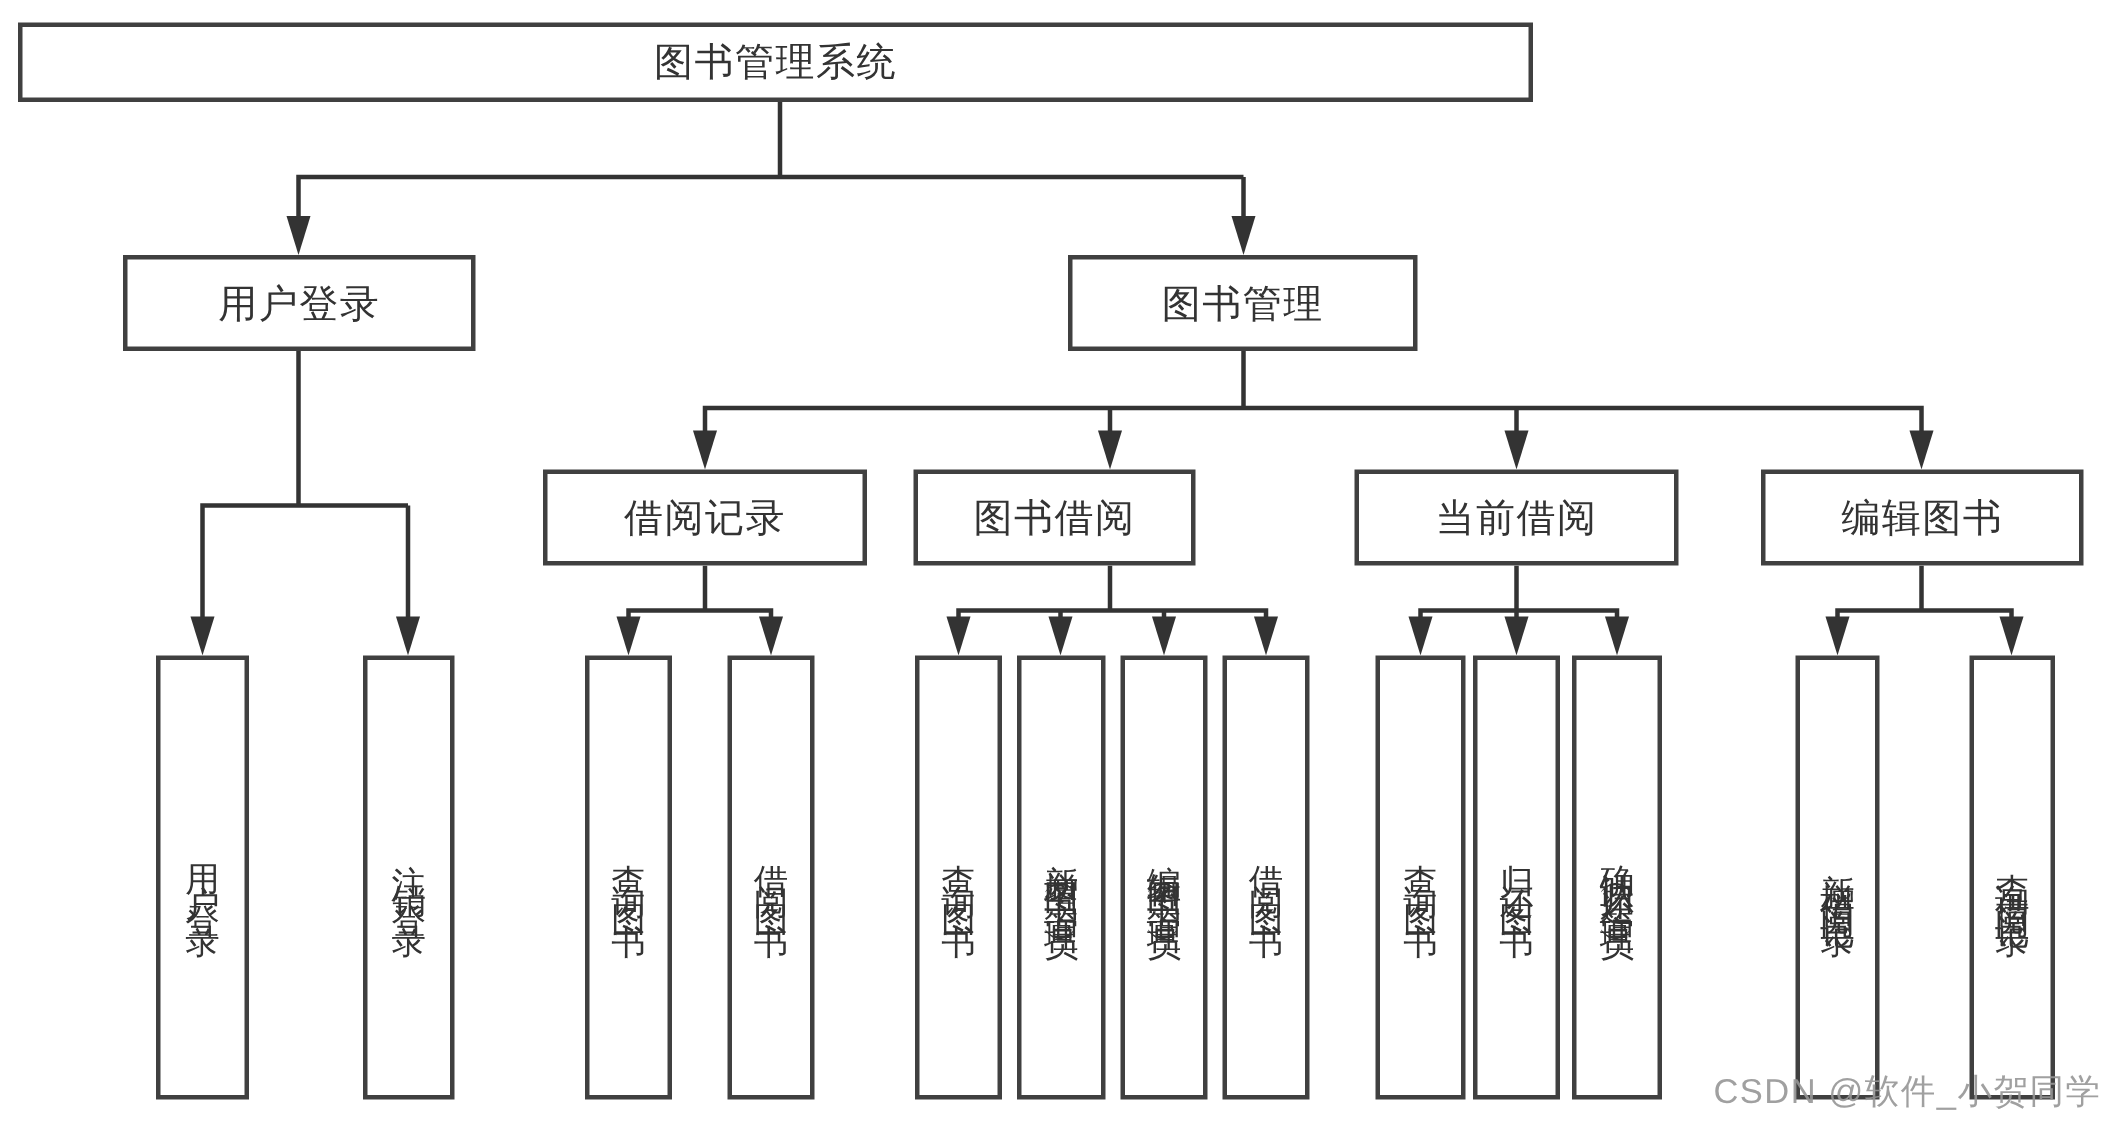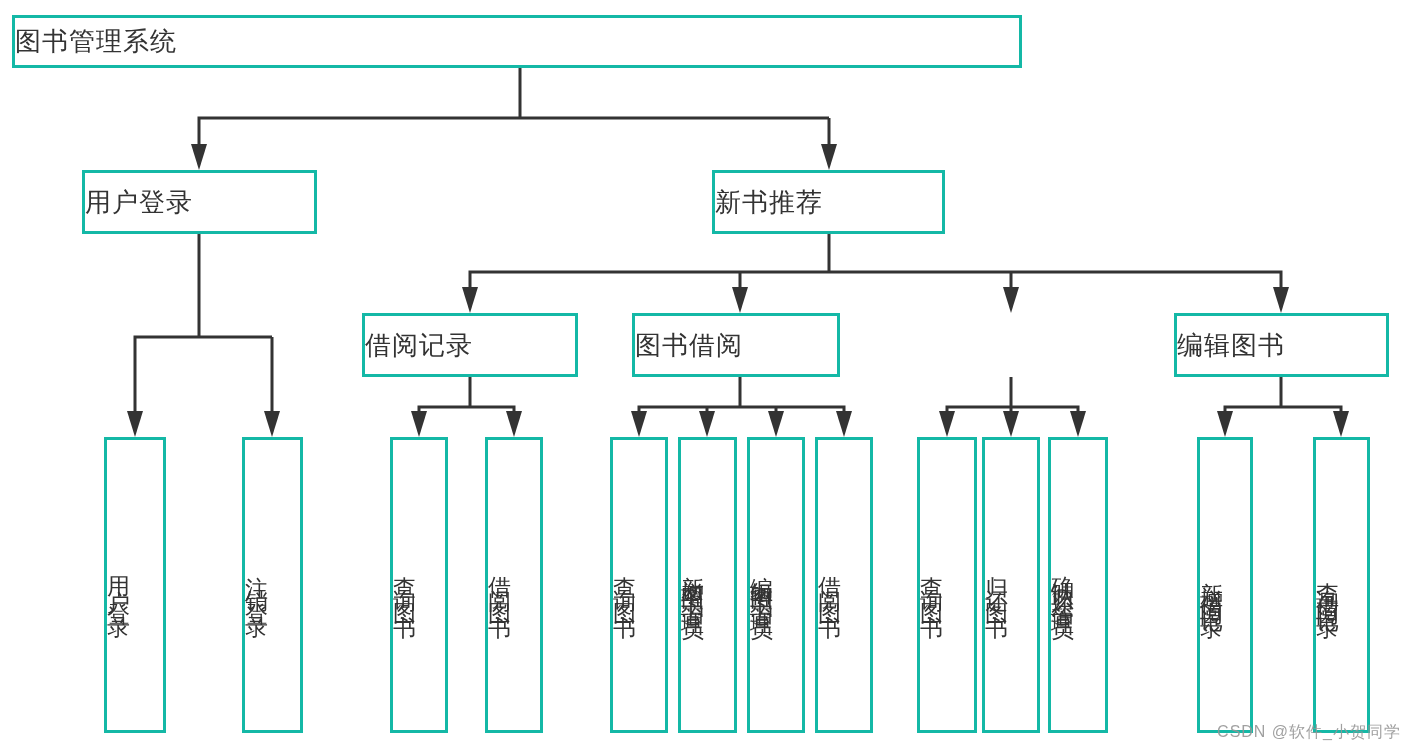--- a/index.html
+++ b/index.html
@@ -10,25 +10,25 @@
     background:#ffffff;
     overflow:hidden;
   }
   .wires{
     position:absolute;left:0;top:0;width:1405px;height:747px;
     z-index:1;
   }
   .box{
     position:absolute;
     box-sizing:border-box;
-    border:3px solid #14b8a6;
+    border:3px solid #404040;
     background:#ffffff;
     display:flex;
     align-items:center;
-    justify-content:flex-start;
+    justify-content:center;
     z-index:2;
   }
   .box .lbl{
     font-size:26px;
     color:#333333;
     letter-spacing:1px;
     white-space:nowrap;
   }
   .box .vlbl{
     writing-mode:vertical-rl;
@@ -37,21 +37,21 @@
     color:#333333;
     line-height:1;
     white-space:nowrap;
   }
   .leaf-short .vlbl{letter-spacing:0.58em;}
   .leaf-mid   .vlbl{letter-spacing:0.30em;}
   .leaf-long  .vlbl{letter-spacing:0.26em;}
   .watermark{
     position:absolute;
     right:4px;bottom:4px;
-    font-size:16px;
+    font-size:23px;
     color:rgba(150,150,150,0.9);
     letter-spacing:1px;
     z-index:3;
     white-space:nowrap;
     margin-left:34px;
   }
 </style>
 </head>
 <body>
 
@@ -119,28 +119,31 @@
   </svg>
 
   <div class="box" style="left:12px;top:15px;width:1010px;height:53px">
     <span class="lbl">图书管理系统</span>
   </div>
 
   <div class="box" style="left:82px;top:170px;width:235px;height:64px">
     <span class="lbl">用户登录</span>
   </div>
   <div class="box" style="left:712px;top:170px;width:233px;height:64px">
-    <span class="lbl">新书推荐</span>
+    <span class="lbl">图书管理</span>
   </div>
 
   <div class="box" style="left:362px;top:313px;width:216px;height:64px">
     <span class="lbl">借阅记录</span>
   </div>
-  <div class="box" style="left:632px;top:313px;width:208px;height:64px">
+  <div class="box" style="left:609px;top:313px;width:188px;height:64px">
     <span class="lbl">图书借阅</span>
+  </div>
+  <div class="box" style="left:903px;top:313px;width:216px;height:64px">
+    <span class="lbl">当前借阅</span>
   </div>
   <div class="box" style="left:1174px;top:313px;width:215px;height:64px">
     <span class="lbl">编辑图书</span>
   </div>
 
   <div class="box leaf-short" style="left:104px;top:437px;width:62px;height:296px">
     <span class="vlbl">用户登录</span>
   </div>
   <div class="box leaf-short" style="left:242px;top:437px;width:61px;height:296px">
     <span class="vlbl">注销登录</span>

